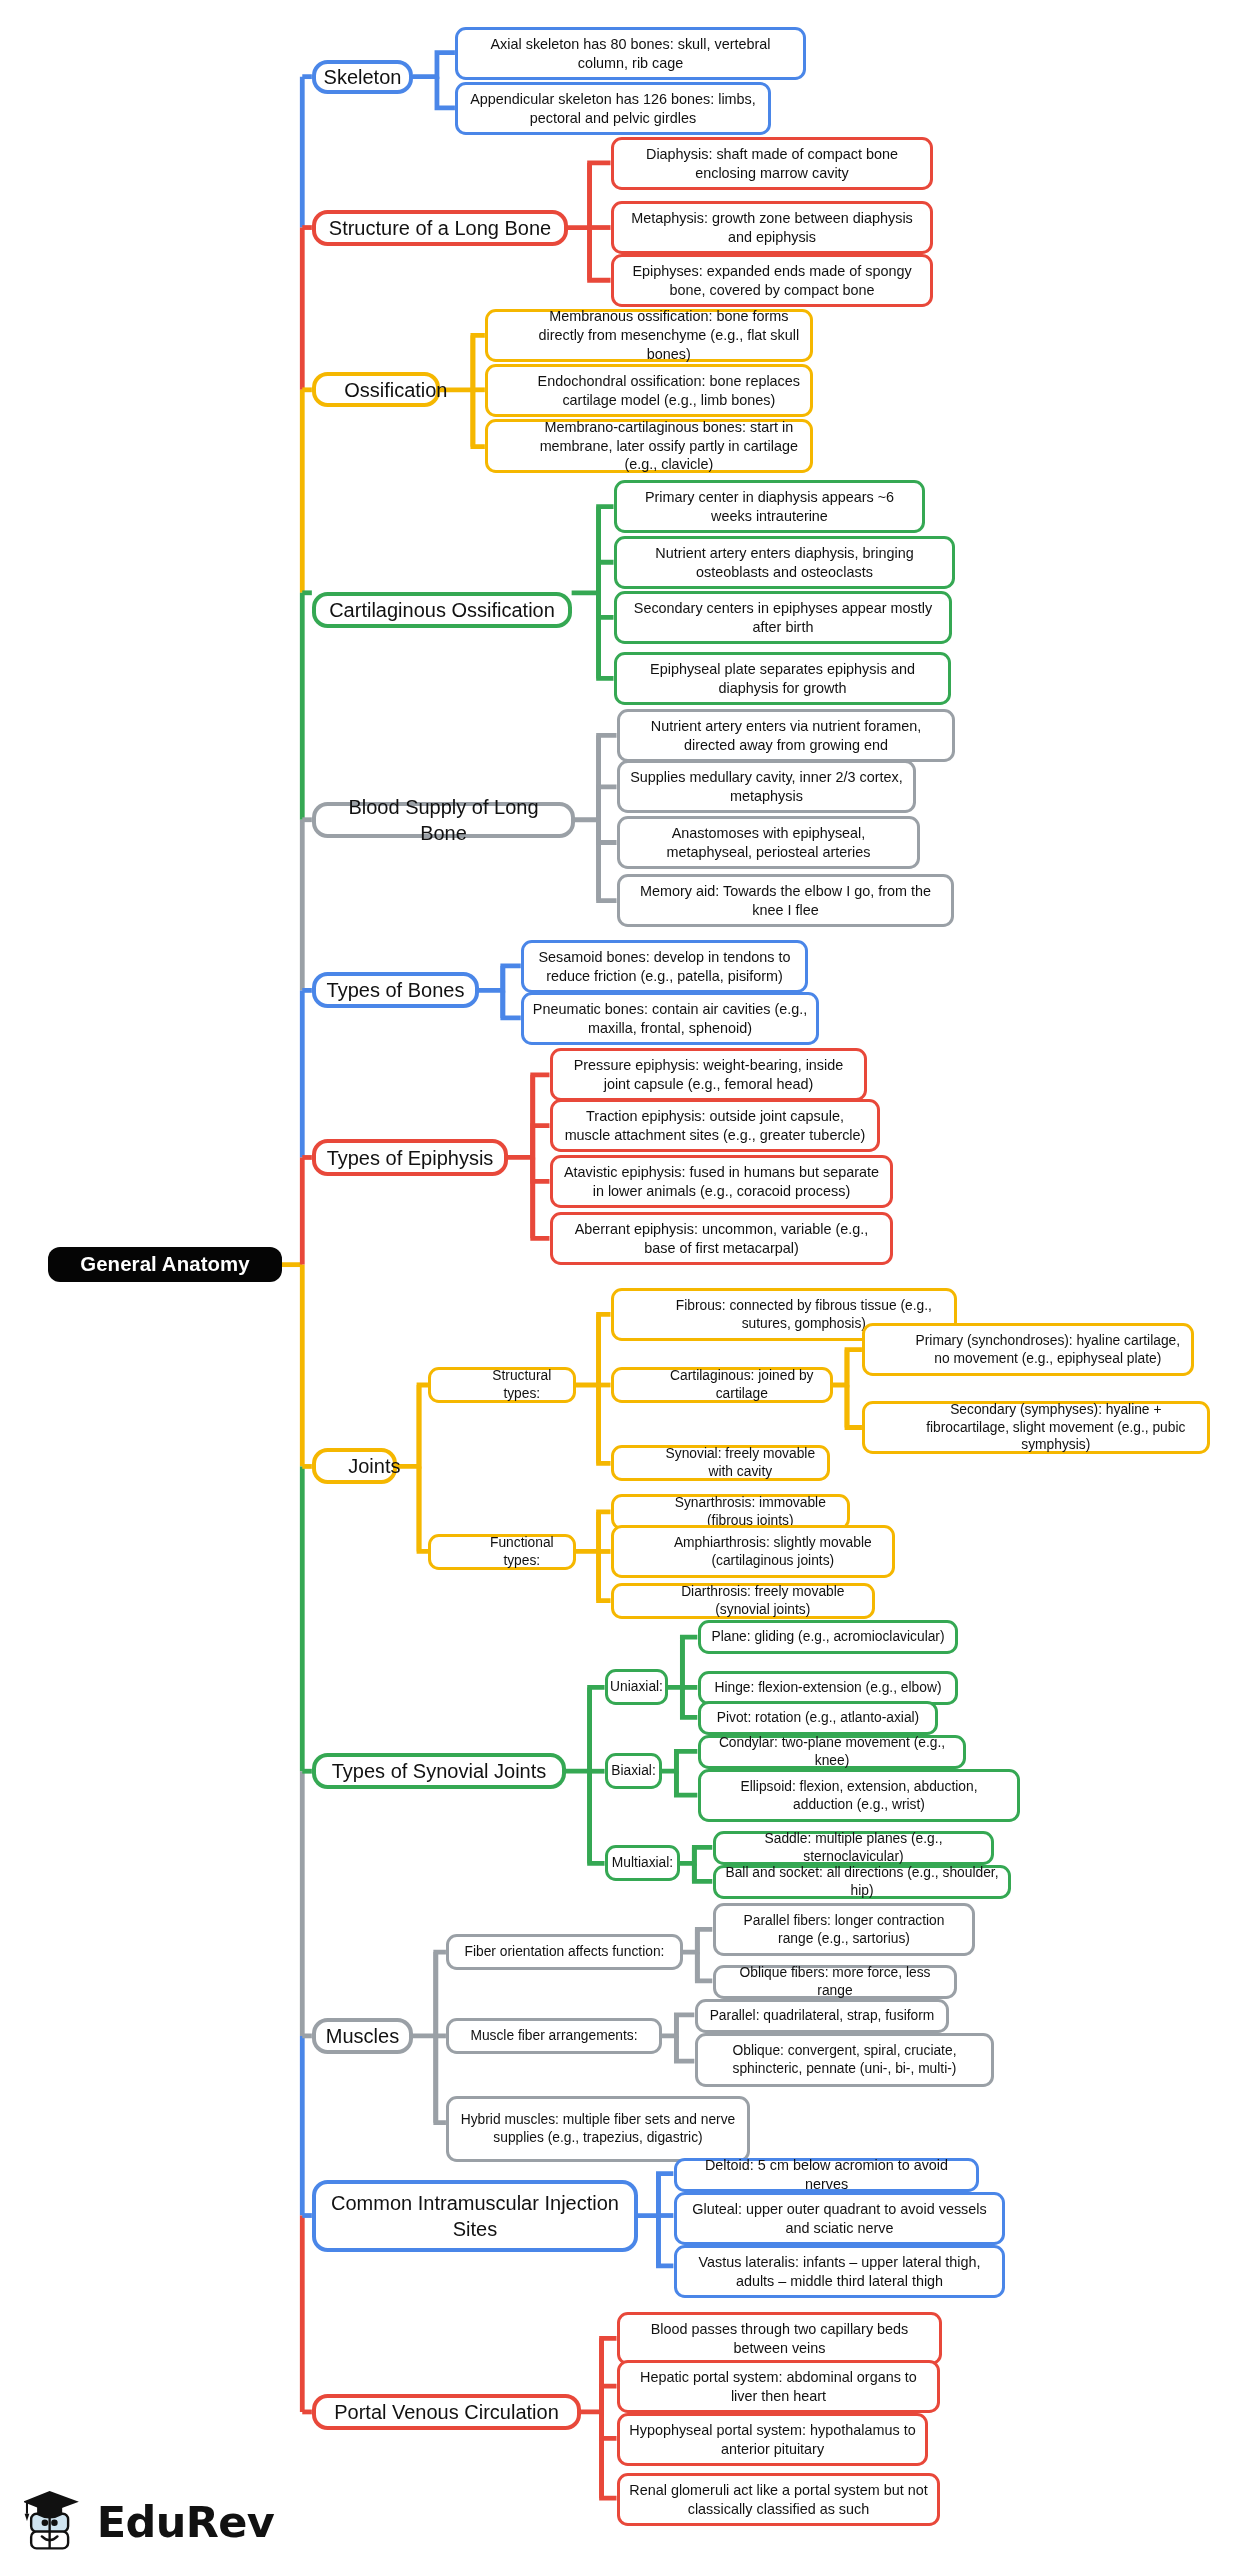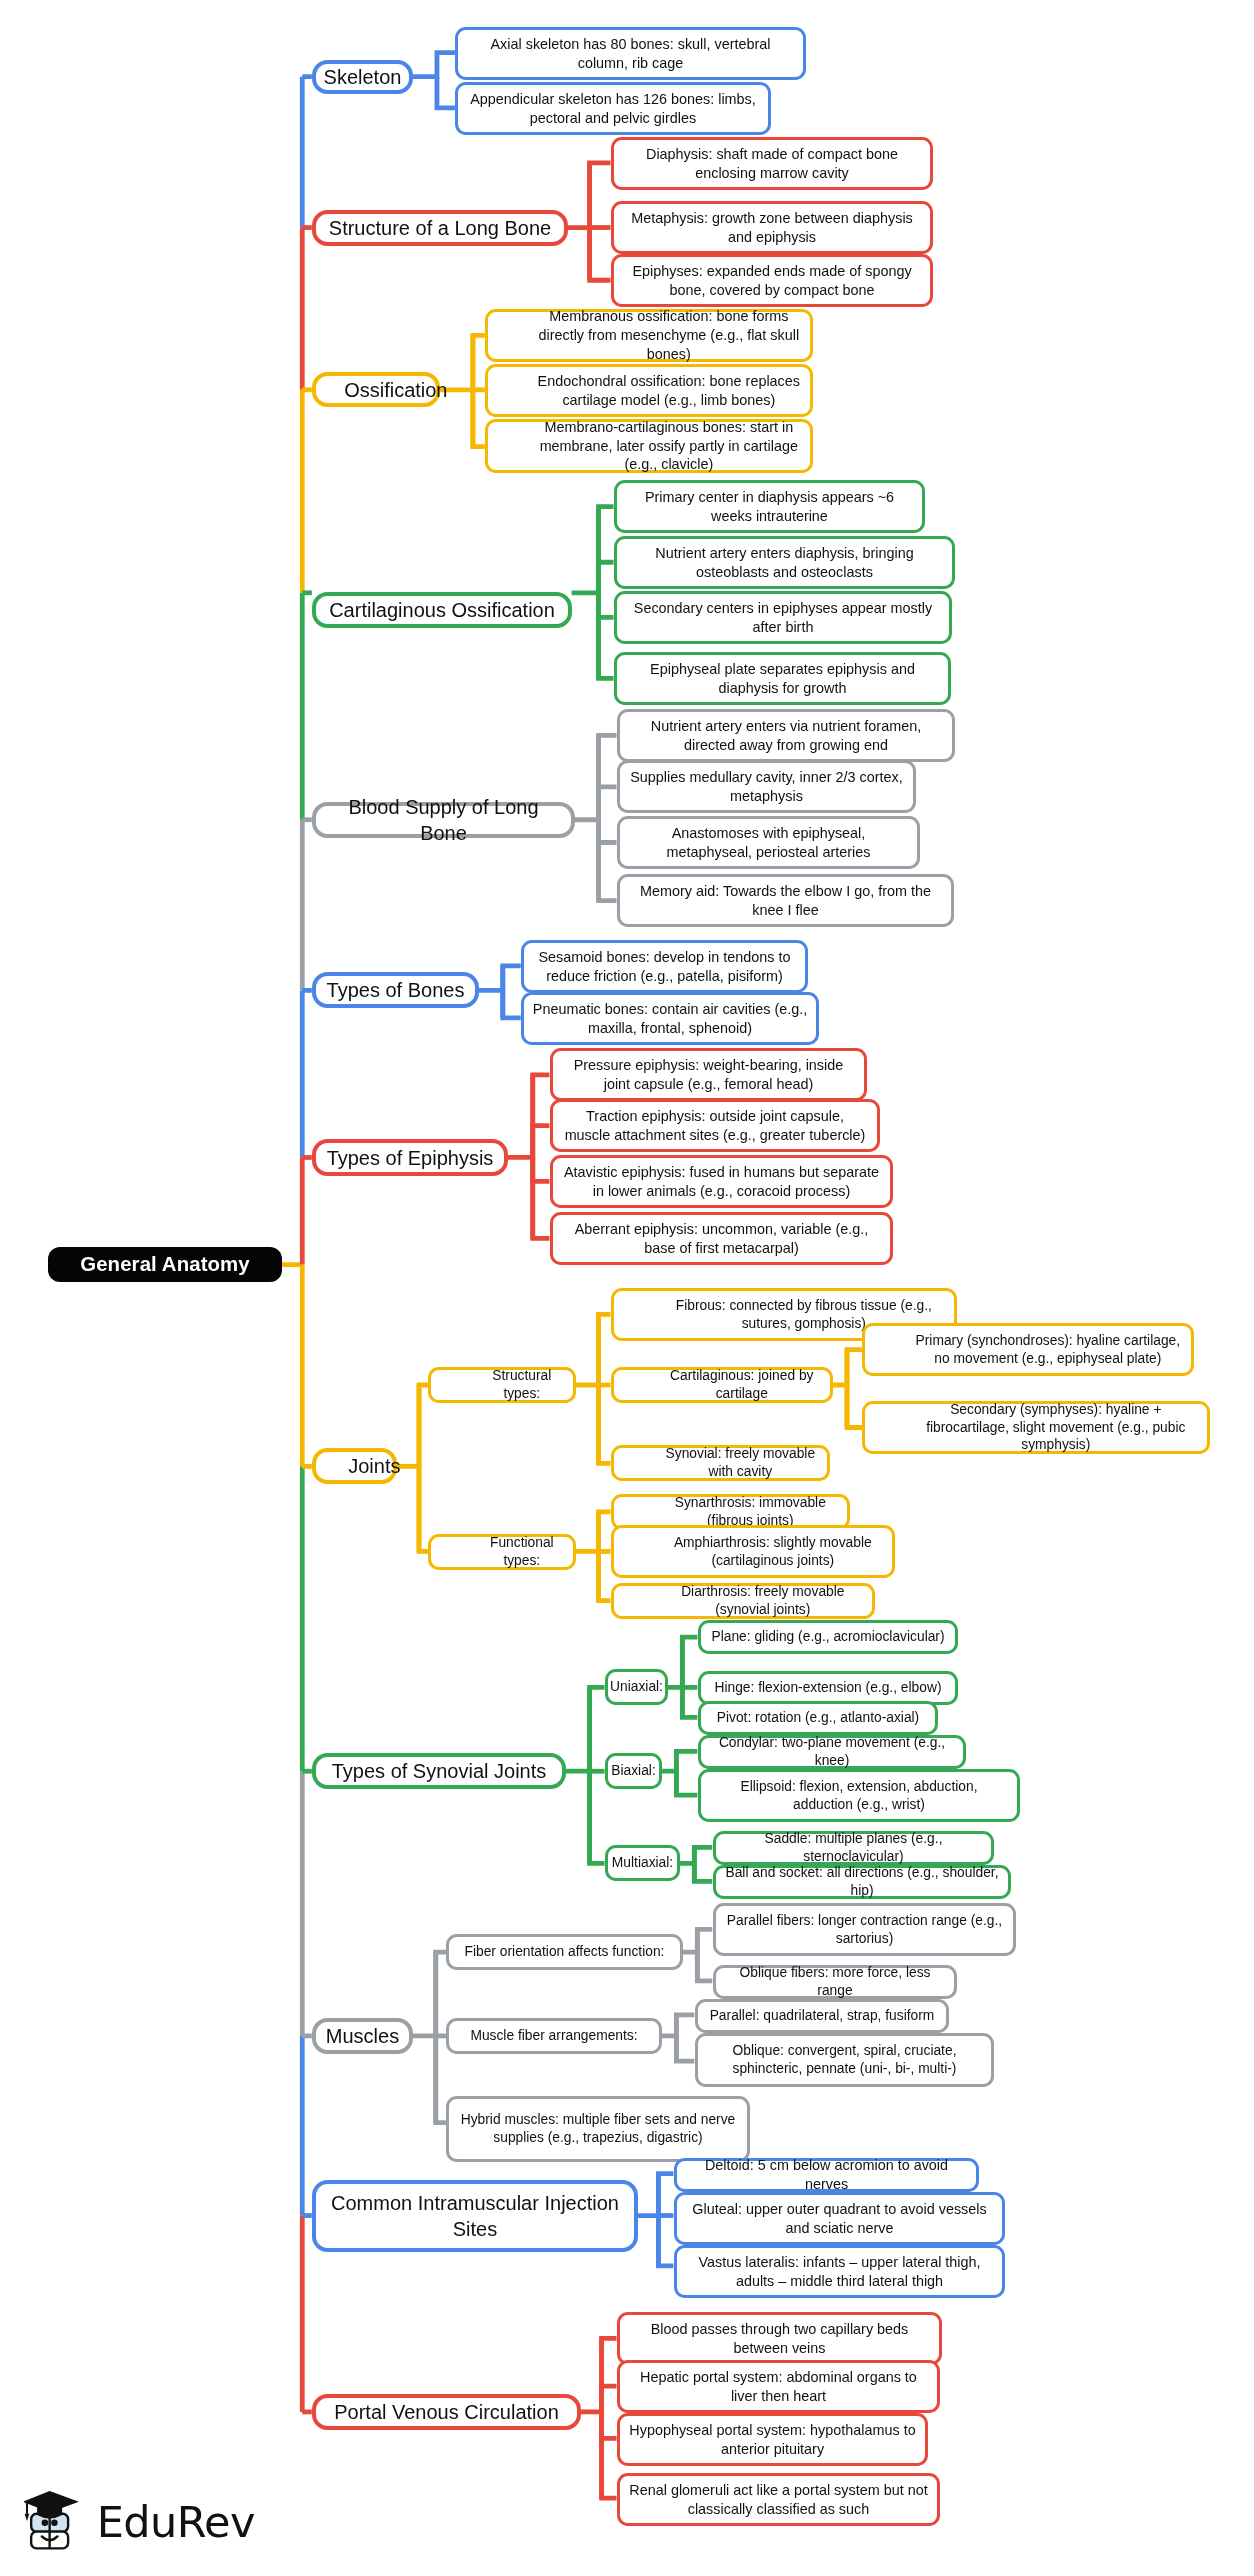--- a/index.html
+++ b/index.html
@@ -67,21 +67,21 @@
     position:absolute;
     left:24px;
     top:2486px;
     display:flex;
     align-items:center;
     gap:10.8px;
   }
   #logo .mark{ width:62px; height:71px; display:block; }
   #logo .wordmark{
     font-size:43px;
-    font-weight:normal;
+    font-weight:bold;
     color:#111;
     letter-spacing:-0.6px;
     font-family:"DejaVu Sans", sans-serif;
     text-align:right;
   }
 </style>
 </head>
 <body>
 
 <div id="map">
@@ -389,21 +389,21 @@
     <span>Ball and socket: all directions (e.g., shoulder, hip)</span>
   </div>
 
   <div class="node branch c-gray" style="left:312px; top:2018px; width:101px; height:36px;">
     <span>Muscles</span>
   </div>
 
   <div class="node sub c-gray" style="left:446px; top:1934px; width:237px; height:36px;">
     <span>Fiber orientation affects function:</span>
   </div>
-  <div class="node subleaf c-gray" style="left:713px; top:1903px; width:303px; height:53px;">
+  <div class="node subleaf c-gray" style="left:713px; top:1903px; width:262px; height:53px;">
     <span>Parallel fibers: longer contraction range (e.g., sartorius)</span>
   </div>
   <div class="node subleaf c-gray" style="left:713px; top:1965px; width:244px; height:34px;">
     <span>Oblique fibers: more force, less range</span>
   </div>
 
   <div class="node sub c-gray" style="left:446px; top:2018px; width:216px; height:36px;">
     <span>Muscle fiber arrangements:</span>
   </div>
   <div class="node subleaf c-gray" style="left:695px; top:1999px; width:254px; height:34px;">

